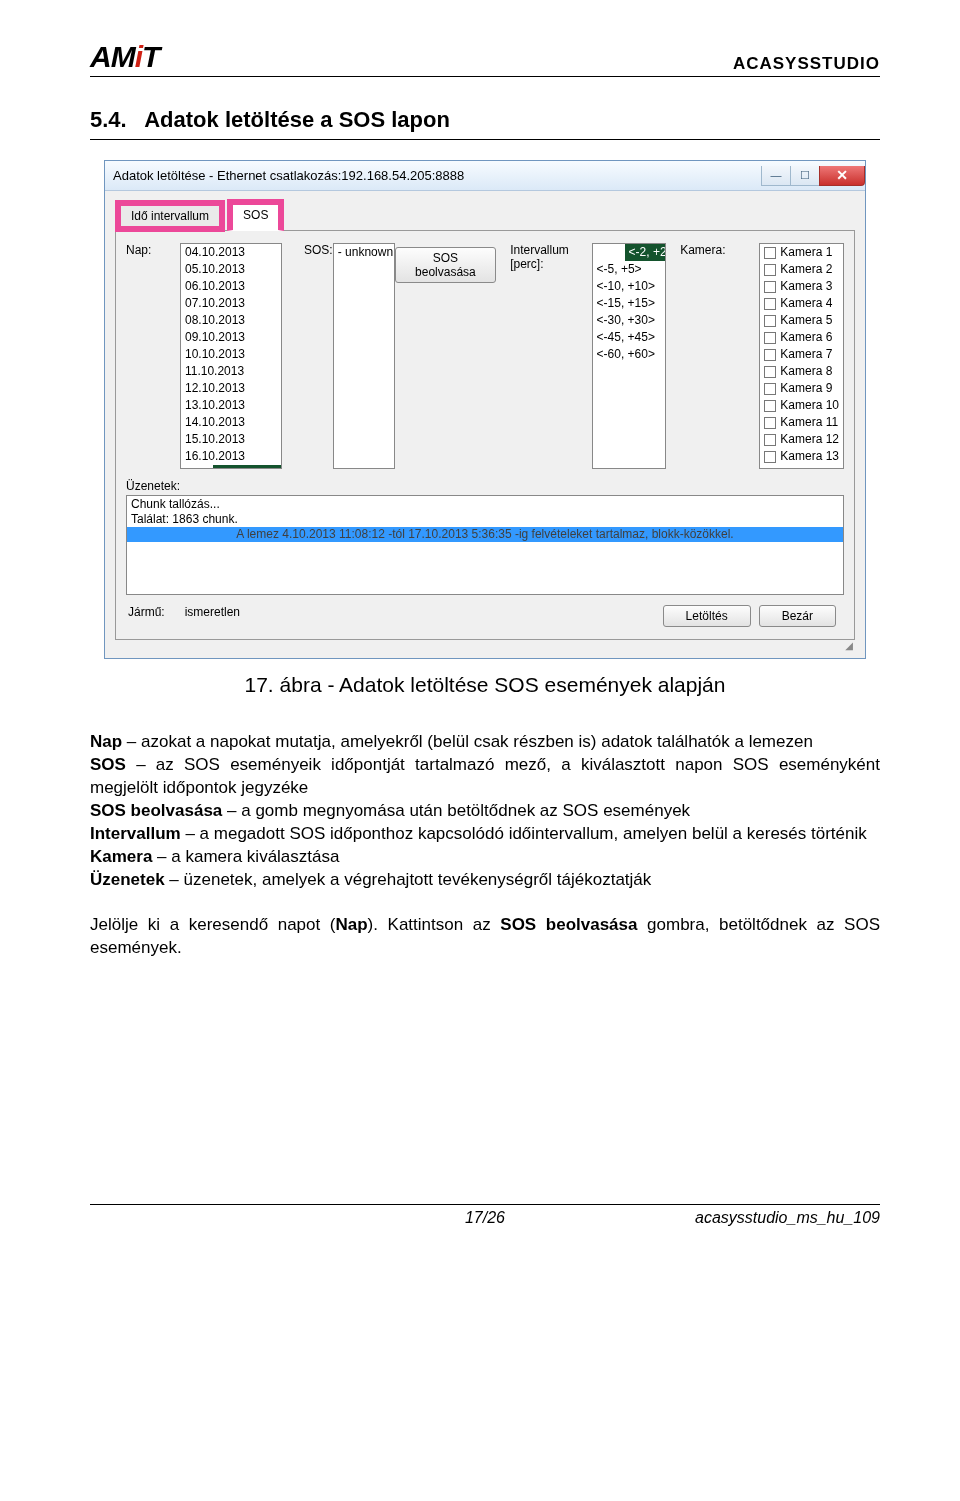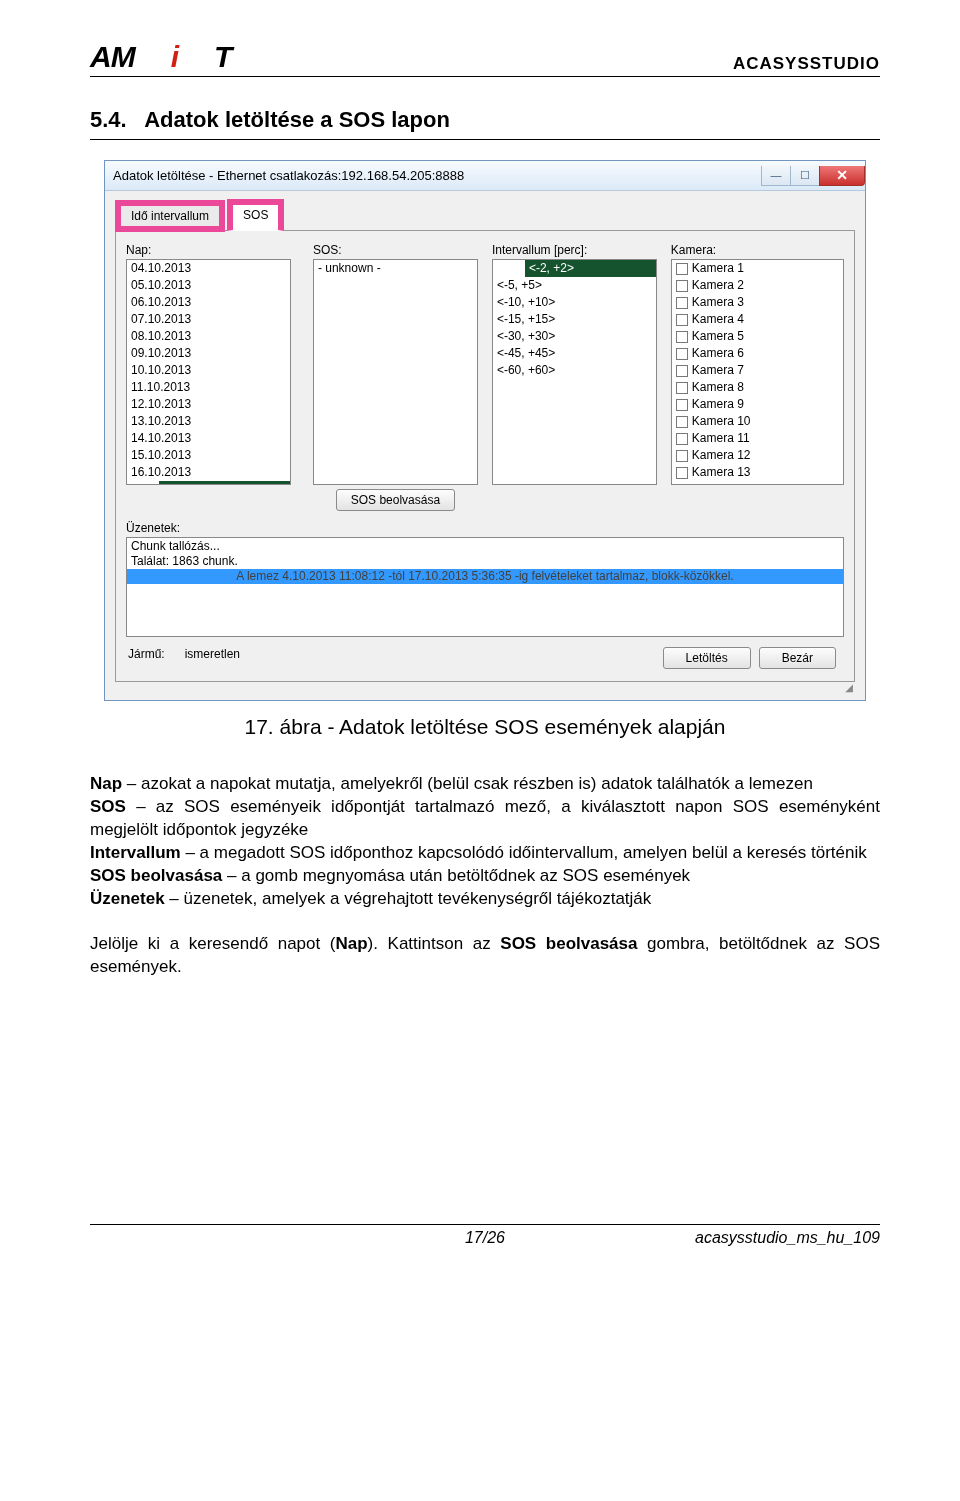--- a/index.html
+++ b/index.html
@@ -19,21 +19,20 @@
     padding-bottom: 2px;
     margin-bottom: 30px;
   }
   .logo {
     display: flex;
     align-items: center;
     font-weight: 700;
     font-size: 30px;
     letter-spacing: -1px;
     font-style: italic;
-    gap: 36px;
   }
   .logo .i-dot { color: #cf2114; }
   .doc-title {
     font-family: Arial, sans-serif;
     font-size: 17px;
     font-weight: 700;
     font-variant: small-caps;
     letter-spacing: 1px;
   }
 
@@ -103,21 +102,21 @@
   .tabpanel {
     border: 1px solid #999;
     background: #fff;
     padding: 12px 10px 10px 10px;
     background: #f0f0f0;
   }
   .cols {
     display: flex;
     gap: 14px;
   }
-  .col { display: flex; flex-direction: column; flex: 1; }
+  .col { display: flex; flex-direction: row; flex: 1; justify-content: space-between; }
   .col.nap { flex: 1; }
   .col.sos { flex: 1; padding-left: 8px; }
   .col.int { flex: 1; }
   .col.kam { flex: 1.05; }
   .col-label { font-size: 12px; margin-bottom: 2px; }
   .listbox {
     background: #fff;
     border: 1px solid #888;
     height: 226px;
     overflow: hidden;
@@ -373,22 +372,23 @@
     </div>
     <div class="resize">◢</div>
   </div>
 </div>
 
 <div class="caption">17. ábra - Adatok letöltése SOS események alapján</div>
 
 <div class="desc">
   <p><span class="b">Nap</span><span> – azokat a napokat mutatja, amelyekről (belül csak részben is) adatok találhatók a lemezen</span></p>
   <p><span class="b">SOS</span><span> – az SOS eseményeik időpontját tartalmazó mező, a kiválasztott napon SOS eseményként megjelölt időpontok jegyzéke</span></p>
+  <p><span class="b">SOS beolvasása</span><span> – a gomb megnyomása után betöltődnek az SOS események</span></p>
   <p><span class="b">Intervallum</span><span> – a megadott SOS időponthoz kapcsolódó időintervallum, amelyen belül a keresés történik</span></p>
-  <p><span class="b">SOS beolvasása</span><span> – a gomb megnyomása után betöltődnek az SOS események</span></p>
+  <p><span class="b">Kamera</span><span> – a kamera kiválasztása</span></p>
   <p><span class="b">Üzenetek</span><span> – üzenetek, amelyek a végrehajtott tevékenységről tájékoztatják</span></p>
   <div class="gap"></div>
   <p>
     <span>Jelölje ki a keresendő napot (</span><span class="b">Nap</span><span>). Kattintson az </span><span class="b">SOS beolvasása</span><span> gombra, betöltődnek az SOS események.</span>
   </p>
 </div>
 
 <div class="page-foot">
   <div style="width:33%"></div>
   <div class="center">17/26</div>

